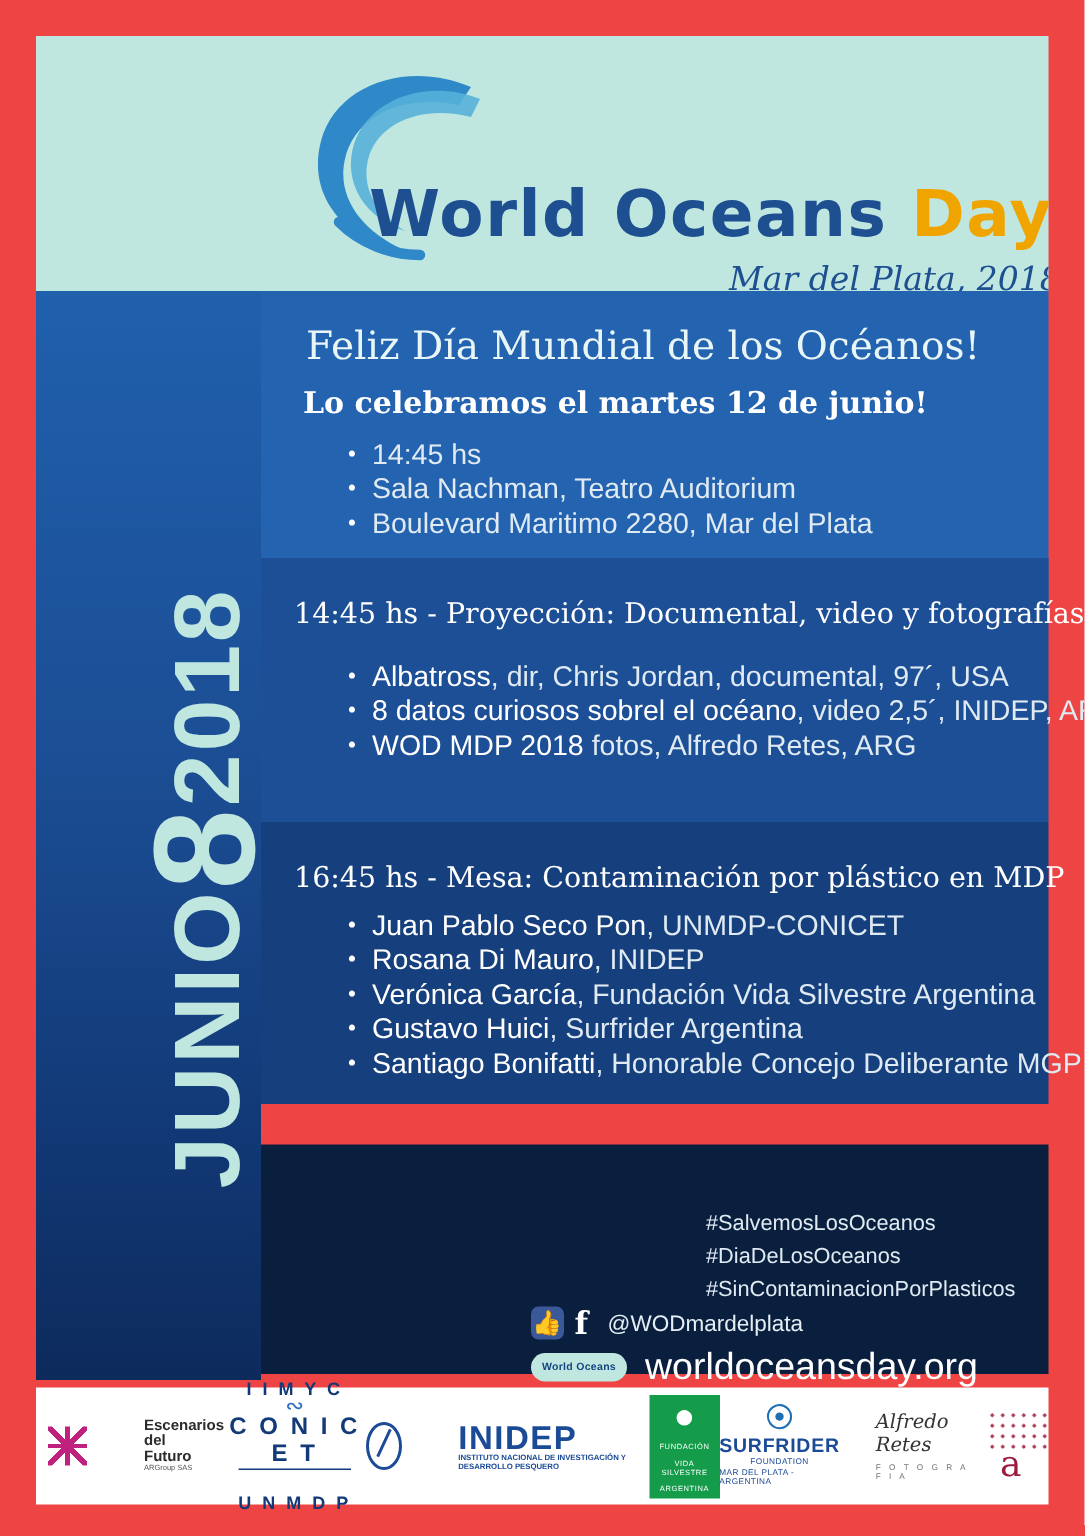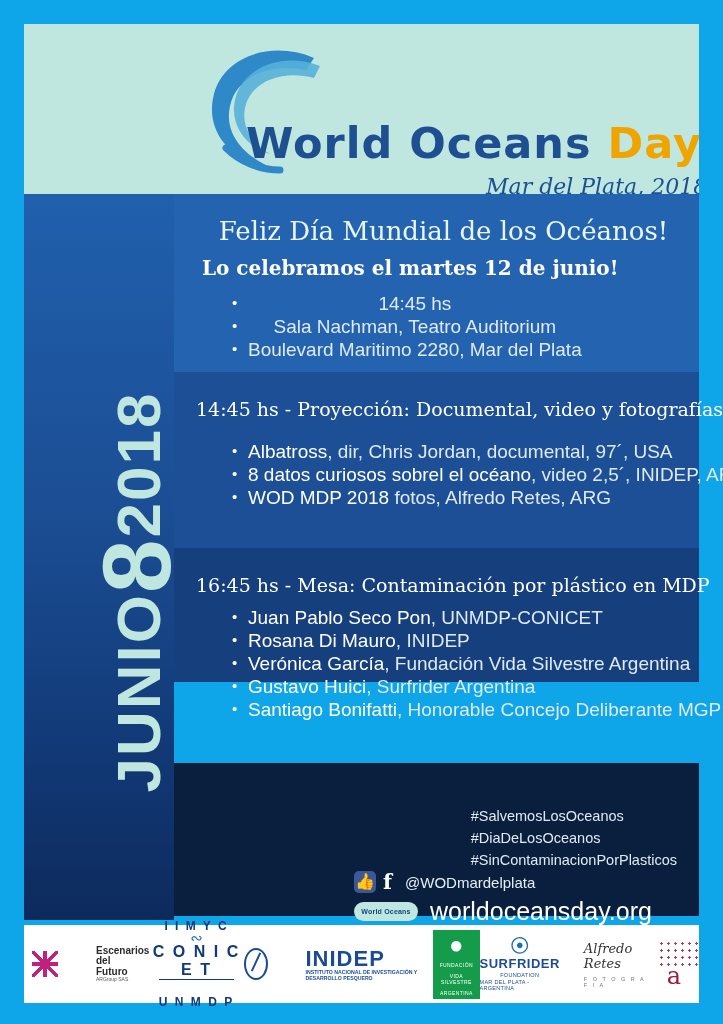--- a/index.html
+++ b/index.html
@@ -10,21 +10,21 @@
   body {
     width: 723px;
     height: 1024px;
     font-family: "Liberation Sans", sans-serif;
     overflow: hidden;
   }
   .poster {
     position: relative;
     width: 723px;
     height: 1024px;
-    background: #0ea5e9;
+    background: #ef4444;
   }
 
   
   .header-band {
     position: absolute;
     left: 24px;
     top: 24px;
     width: 675px;
     height: 170px;
     background: #bfe7e0;
@@ -91,23 +91,23 @@
     line-height: 96px;
     vertical-align: -10px;
   }
 
   
   .block {
     position: absolute;
     left: 174px;
     width: 525px;
   }
-  .block-1 { top: 194px;  height: 214px; background: #2463b0; text-align: center; }
+  .block-1 { top: 194px;  height: 214px; background: #2463b0; }
   .block-2 { top: 372px;  height: 176px; background: #1c4f96; }
-  .block-3 { top: 548px;  height: 134px; background: #163f7d; }
+  .block-3 { top: 548px;  height: 188px; background: #163f7d; }
   .block-4 { top: 763px;  height: 153px; background: #0a1f3d; }
 
   .headline {
     position: absolute;
     left: 30px;
     top: 22px;
     right: 16px;
     font-size: 26px;
     color: #e9f6f7;
     font-family: "DejaVu Serif", serif;

